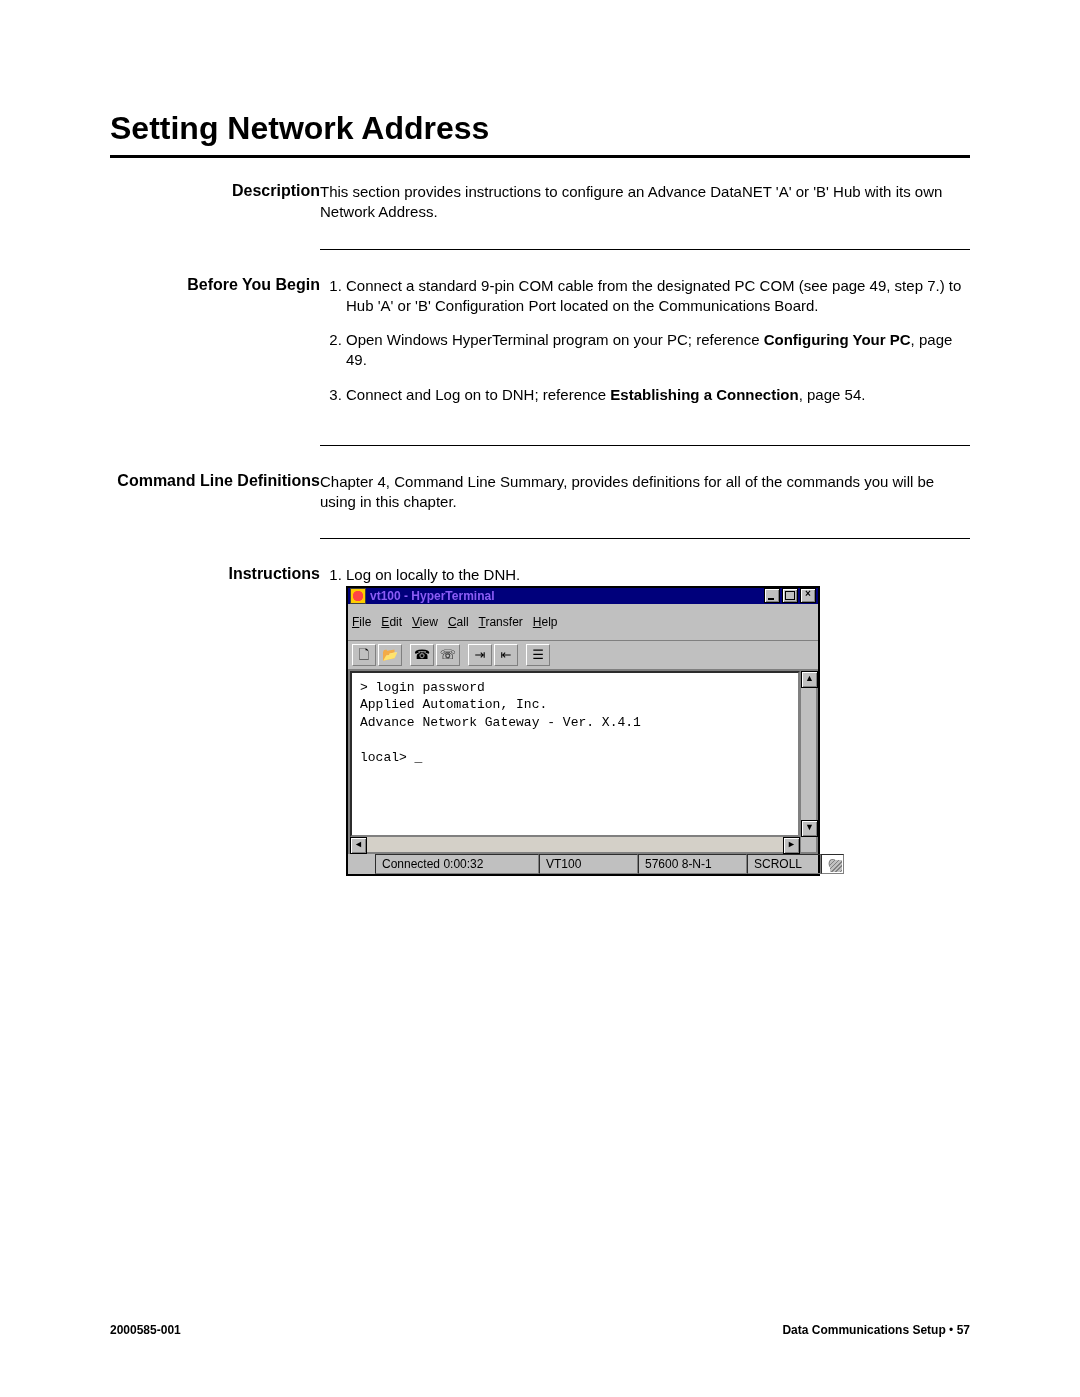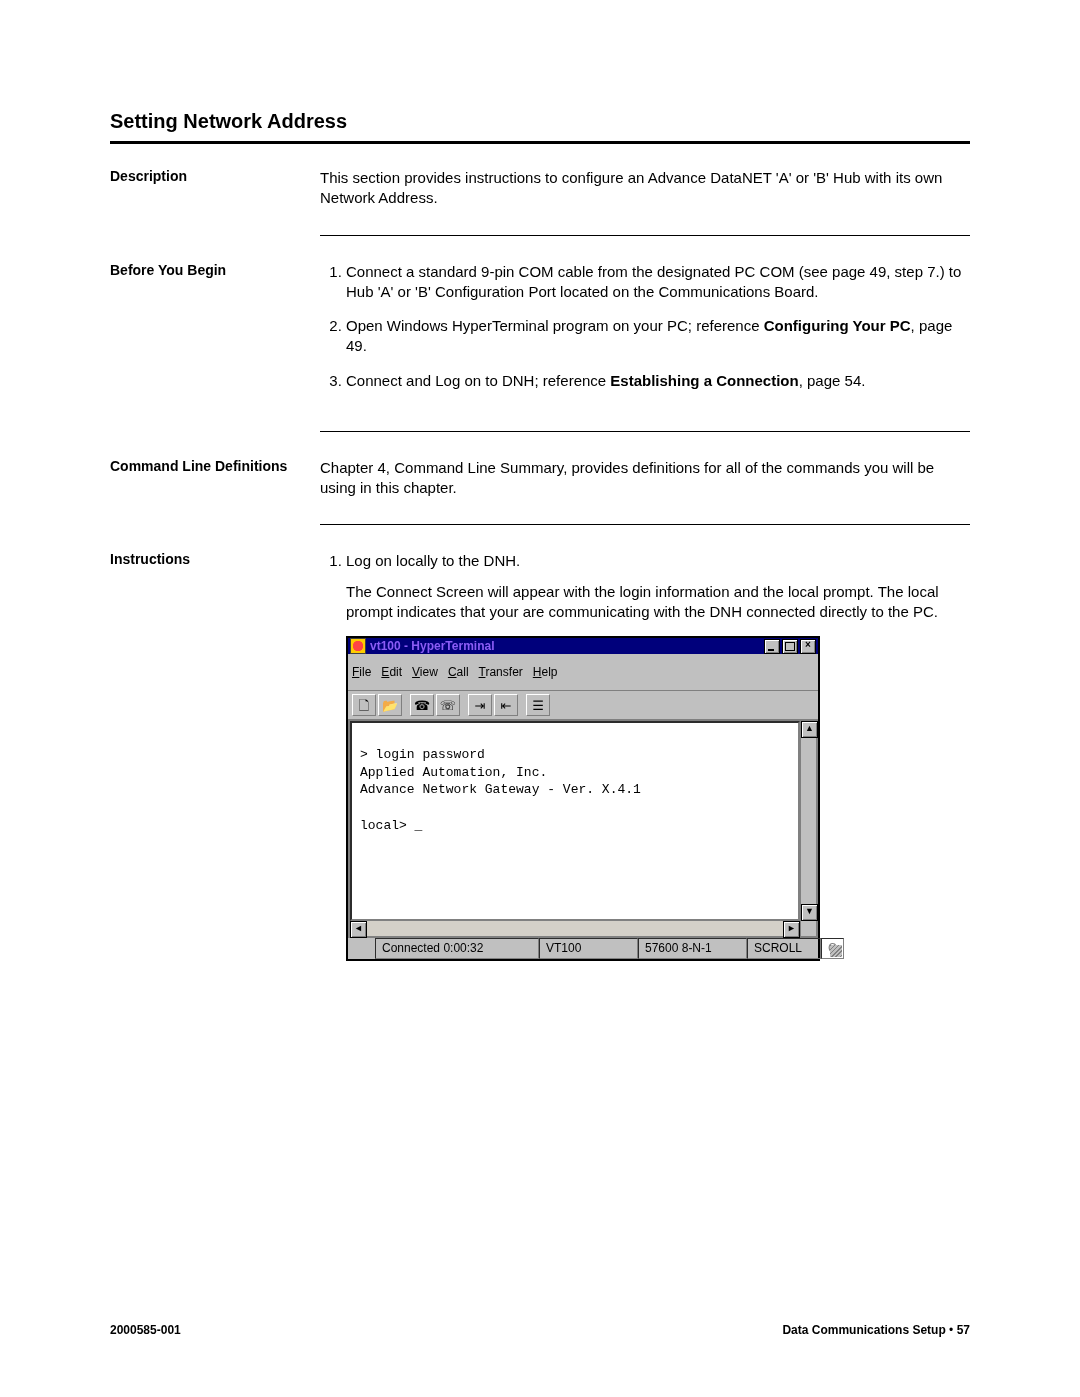--- a/index.html
+++ b/index.html
@@ -11,38 +11,39 @@
     color: #000;
     width: 1080px;
   }
   .page {
     padding: 110px 110px 60px 110px;
     box-sizing: border-box;
     min-height: 1397px;
     position: relative;
   }
   .title {
-    font-size: 20px;
+    font-size: 32px;
     font-weight: bold;
     margin-bottom: 8px;
   }
   .title-rule {
     border: none;
     border-top: 3px solid #000;
     margin: 0 0 24px 0;
   }
   .section {
     display: flex;
     margin-bottom: 10px;
   }
   .side-label {
     width: 210px;
     flex: 0 0 210px;
     font-weight: bold;
-    font-size: 14px;
+    font-size: 16px;
+    text-align: right;
   }
   .side-content {
     flex: 1;
     font-size: 15px;
     line-height: 1.35;
   }
   .divider {
     margin: 26px 0 26px 210px;
     border: none;
     border-top: 1px solid #000;
@@ -129,21 +130,21 @@
   .ht-mdi {
     background: #808080;
     padding: 2px;
   }
   .ht-terminal-wrap {
     display:flex;
   }
   .ht-terminal {
     background: #fff;
     border: 2px inset #808080;
-    padding: 23px 8px;
+    padding: 6px 8px;
     font-family: "Courier New", monospace;
     font-size: 13px;
     white-space: pre;
     flex:1;
     min-height: 150px;
   }
   .ht-vscroll {
     width: 15px;
     background: #c0c0c0;
     border-left: 1px solid #808080;
@@ -250,21 +251,20 @@
   </div>
 
   <hr class="divider">
 
   <div class="section">
     <div class="side-label">Instructions</div>
     <div class="side-content">
       <ol class="ol">
         <li>
           <span>Log on locally to the DNH.</span>
-          <div class="inst-subp">The Connect Screen will appear with the login information and the local prompt. The local prompt indicates that your are communicating with the DNH connected directly to the PC.</div>
 
           
           <div class="ht-outer">
             <div class="ht-titlebar">
               <div class="ht-appicon"></div>
               <div class="ht-title-text">vt100 - HyperTerminal</div>
               <div class="ht-winbtns">
                 <div class="ht-winbtn ht-min"></div>
                 <div class="ht-winbtn ht-max"></div>
                 <div class="ht-winbtn ht-close"></div>

